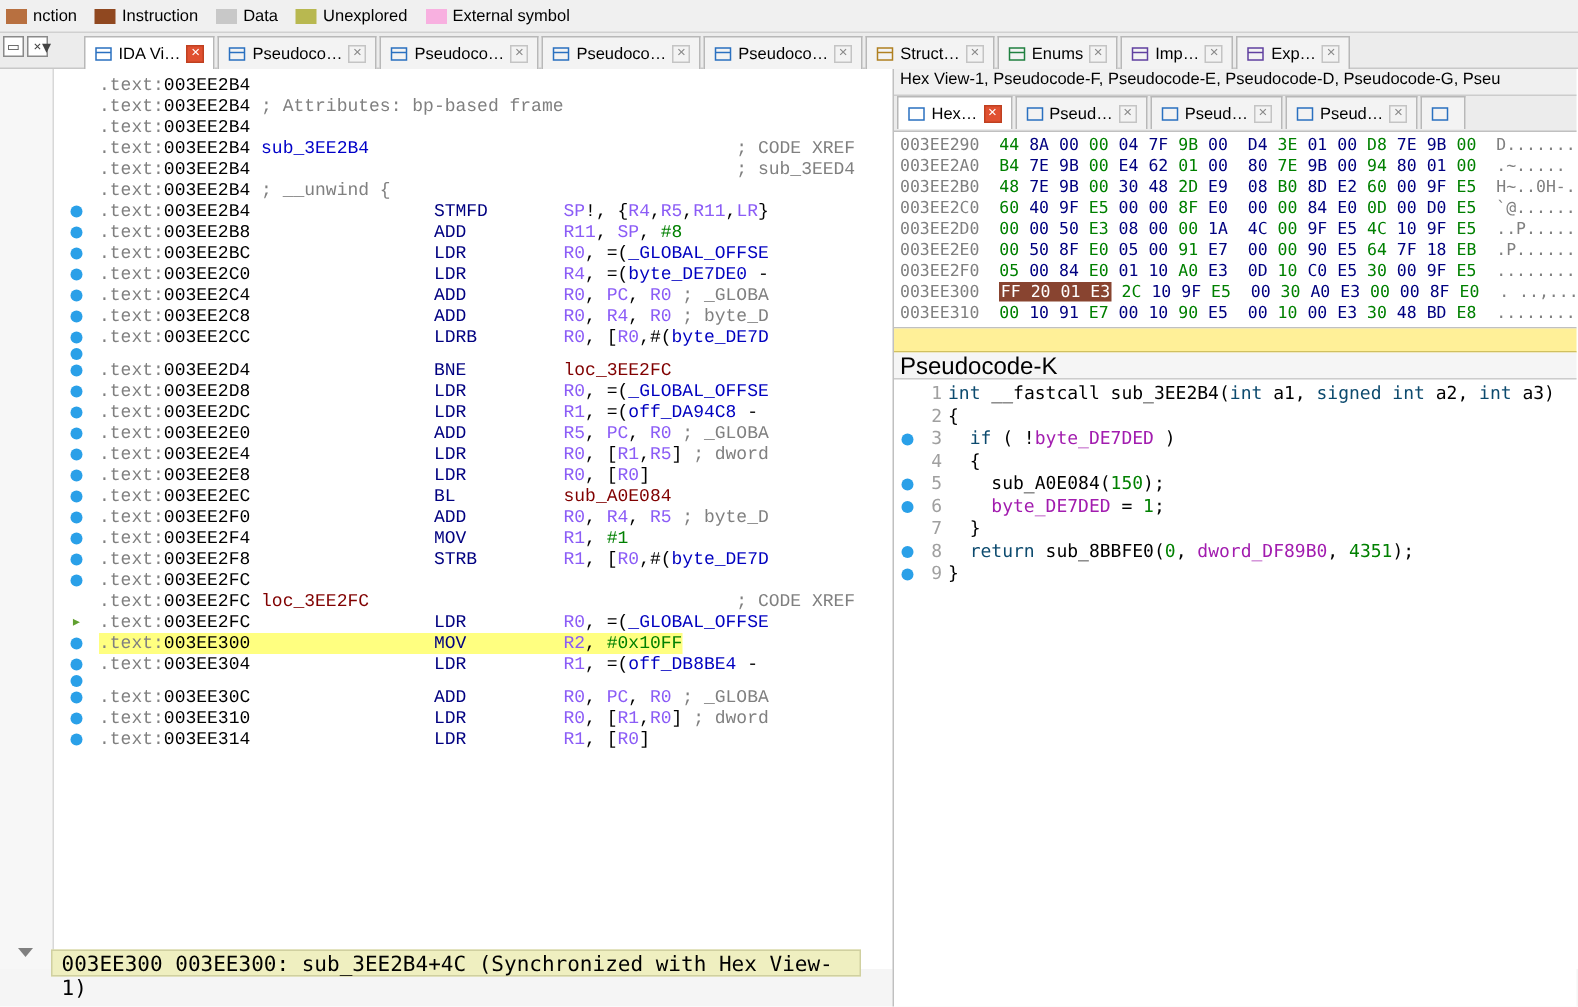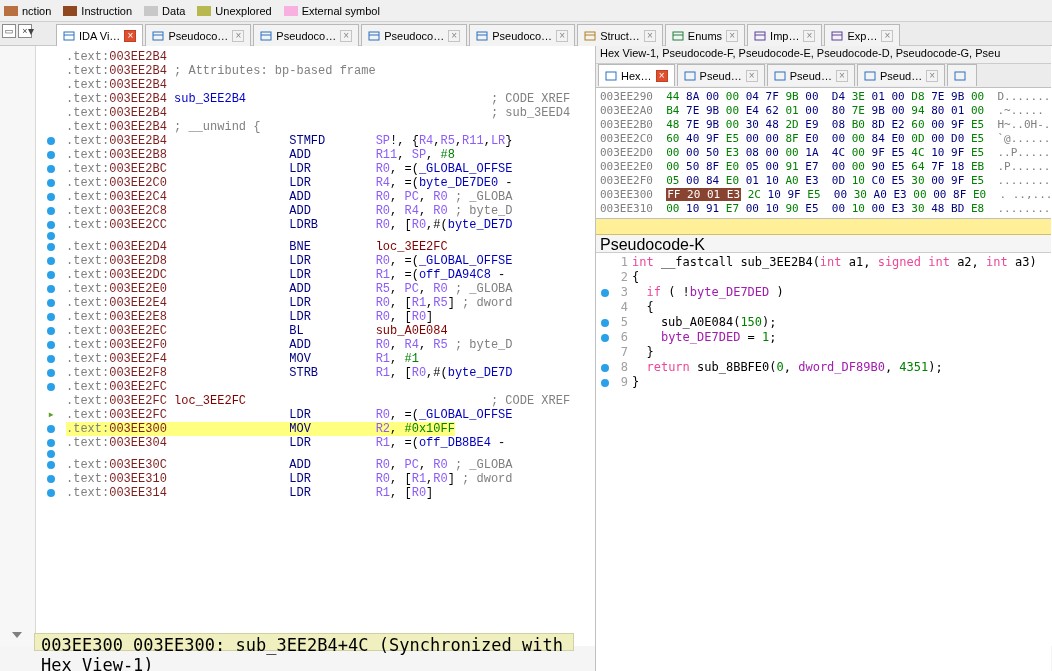--- a/index.html
+++ b/index.html
@@ -18,49 +18,49 @@
   .tab-close { width: 12px; height: 12px; font-size: 10px; line-height: 10px; text-align: center; color: #888; border: 1px solid #c4c4c4; }
   .tab-close.red { background: #e05030; color: #fff; border-color: #c04020; }
   .main { position: absolute; top: 46px; left: 0; width: 100%; height: 600px; display: flex; background: #fff; }
   .left-strip { width: 36px; background: #f7f7f7; border-right: 1px solid #d8d8d8; position: relative; }
   .left-tri { position: absolute; bottom: 8px; left: 12px; width: 0; height: 0; border-left: 5px solid transparent; border-right: 5px solid transparent; border-top: 6px solid #808080; }
   .disasm { flex: 1; background: #fff; font-family: Consolas, "Courier New", monospace; font-size: 12px; line-height: 14px; padding: 4px 0 0 0; overflow: hidden; position: relative; }
   .dl { white-space: pre; display: flex; }
   .gutter { width: 30px; display: inline-flex; justify-content: center; align-items: center; }
   .dot { width: 8px; height: 8px; border-radius: 50%; background: #2aa0e8; display: inline-block; }
   .seg { color: #808080; }
-  .addr { color: #7f1d1d; }
+  .addr { color: #000000; }
   .cmt { color: #808080; }
   .sub { color: #0000c8; }
   .inst { color: #000080; }
   .op  { color: #000; }
   .reg { color: #8b5cf6; }
   .num { color: #008000; }
   .ref { color: #800000; }
   .loc { color: #800000; }
   .glob { color: #0000c0; }
   .hl-y { background: #ffff80; }
-  .statusbar { position: absolute; left: 34px; bottom: 20px; height: 18px; background: #efefc0; border: 1px solid #d0d0a0; font-family: Consolas, monospace; font-size: 17px; padding: 1px 6px; width: 540px; }
+  .statusbar { position: absolute; left: 34px; bottom: 20px; height: 18px; background: #efefc0; border: 1px solid #d0d0a0; font-family: Consolas, monospace; font-size: 14px; padding: 1px 6px; width: 540px; }
   .rightpane { position: absolute; top: 46px; left: 595px; width: 456px; height: 625px; background: #fff; border-left: 1px solid #c0c0c0; display: flex; flex-direction: column; }
   .rtabs-hdr { height: 18px; background: #f0f0f0; border-bottom: 1px solid #ccc; font-size: 11px; padding: 1px 4px; white-space: nowrap; overflow: hidden; }
   .rtabs { height: 24px; display: flex; background: #ececec; border-bottom: 1px solid #c0c0c0; padding-left: 2px; }
   .hexview { font-family: Consolas, monospace; font-size: 11px; line-height: 14px; padding: 2px 4px; background: #fff; border-bottom: 1px solid #c0c0c0; min-height: 126px; }
   .hxrow { white-space: pre; }
   .hxaddr { color: #808080; text-align: right; }
   .hxb { color: #000080; }
   .hxg { color: #008000; }
   .hxhl { background: #884430; color: #fff; padding: 0 1px; }
   .hxt { color: #808080; }
   .hexyellow { height: 16px; background: #fff098; border-bottom: 1px solid #d0c060; }
   .pchdr { height: 18px; font-size: 16px; padding: 1px 4px; background: #f5f5f5; border-bottom: 1px solid #ccc; }
   .pcode { font-family: Consolas, monospace; font-size: 12px; line-height: 15px; padding: 2px 0; }
   .pl { display: flex; white-space: pre; }
   .pdot { width: 18px; display: inline-flex; justify-content: center; align-items: center; }
   .pln { width: 18px; text-align: right; color: #a0a0a0; padding-right: 4px; }
-  .kw { color: #ec4899; }
+  .kw { color: #0c4a6e; }
   .fn { color: #000; }
   .pnum { color: #008000; }
   .pglb { color: #a21caf; }
 </style>
 </head>
 <body>
 
 <div class="legend" id="legend">
     <span class="legend-sw" style="background: rgb(184, 112, 64);"></span>
     <span class="legend-lbl">nction</span>

